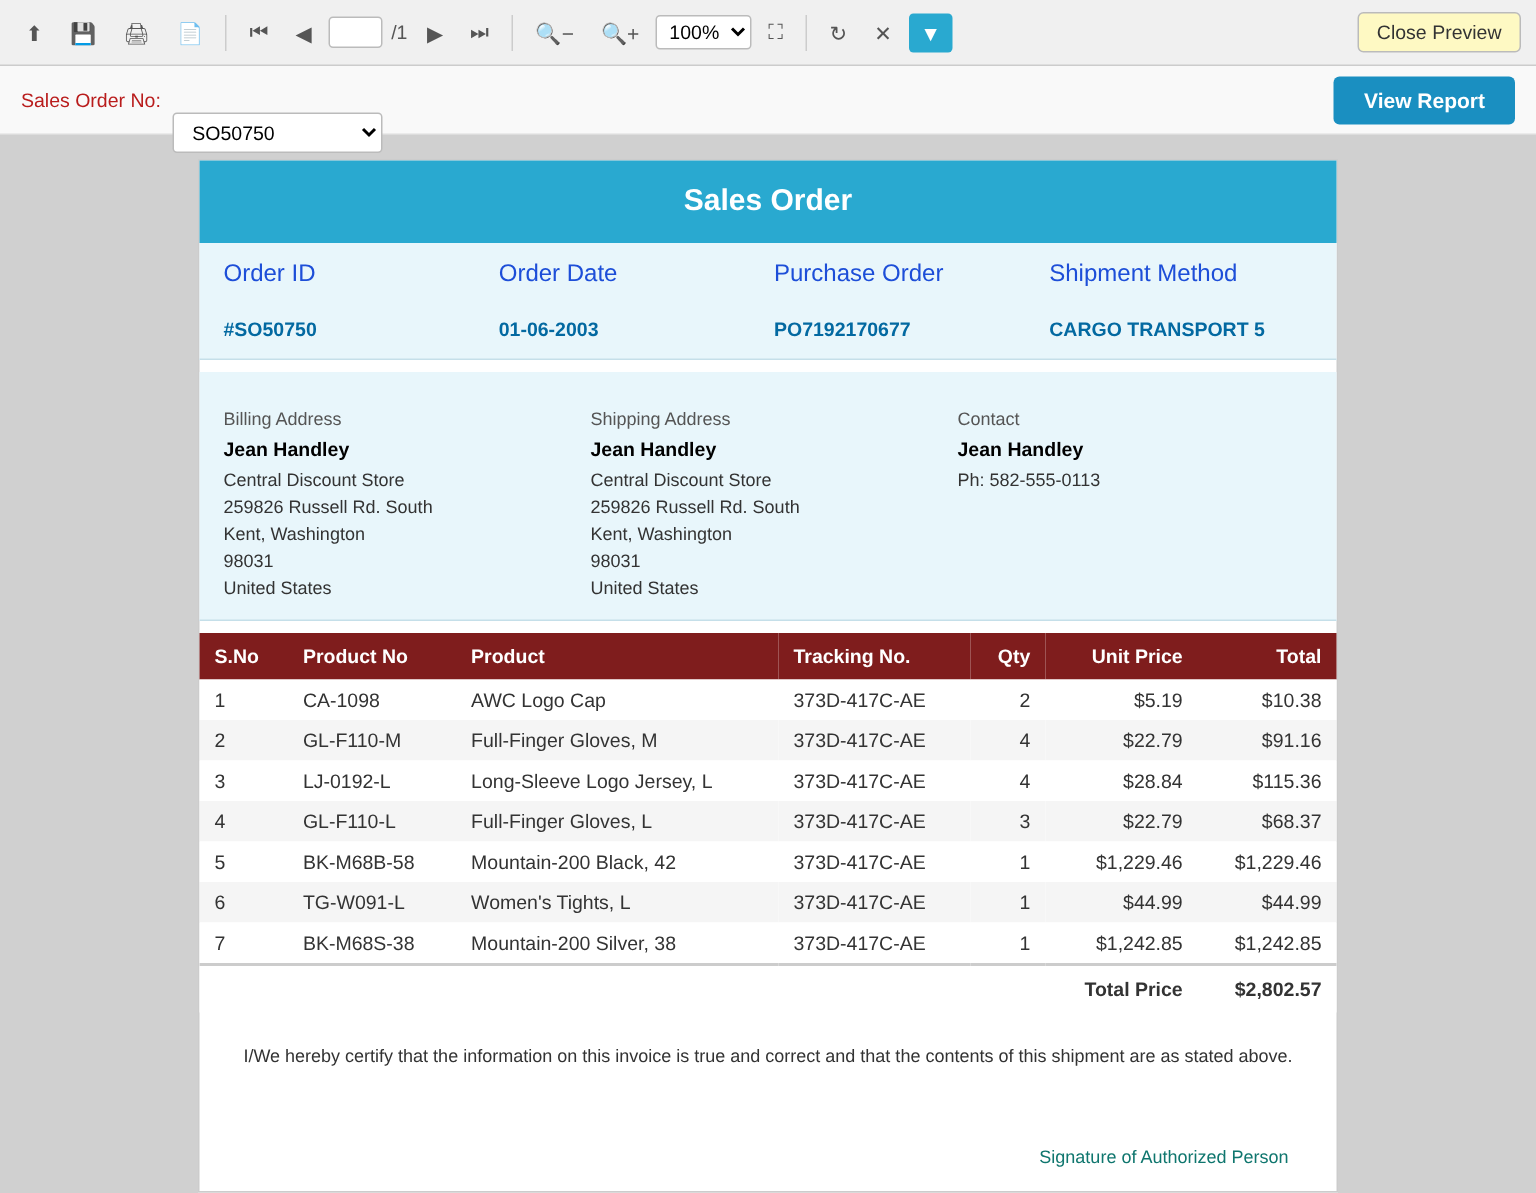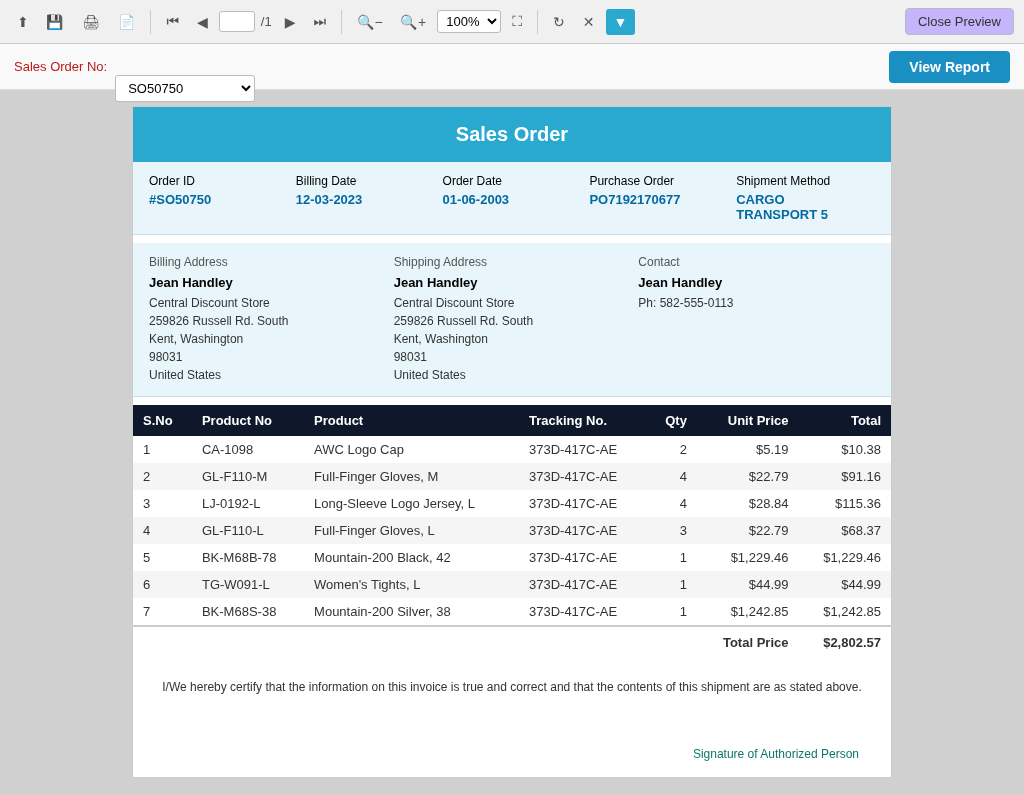--- a/index.html
+++ b/index.html
@@ -46,21 +46,21 @@
       border: none;
       border-radius: 3px;
       padding: 5px 8px;
       cursor: pointer;
       color: white;
       font-size: 14px;
     }
     .close-preview-btn {
       margin-left: auto;
       border: 1px solid #bbb;
-      background: #c4b5fd;
+      background: #fef9c3;
       padding: 5px 12px;
       border-radius: 4px;
       cursor: pointer;
       font-size: 13px;
       color: #333;
     }
 
     
     .filter-bar {
       background: #f9f9f9;
@@ -127,52 +127,53 @@
       padding: 12px 16px;
       display: flex;
       gap: 0;
       border-bottom: 1px solid #c5dfe9;
     }
     .info-cell {
       flex: 1;
       padding: 0 8px;
     }
     .info-cell:first-child { padding-left: 0; }
-    .info-label { color: #000000; font-size: 12px; margin-bottom: 4px; }
+    .info-label { color: #1d4ed8; font-size: 16px; margin-bottom: 20px; }
     .info-value { font-weight: bold; font-size: 13px; color: #0369a1; }
 
     
     .address-section {
       background: #e8f6fb;
       padding: 12px 16px;
       display: flex;
       border-bottom: 1px solid #c5dfe9;
       margin-top: 8px;
     }
     .address-col {
       flex: 1;
       padding: 0 8px;
+      margin-top: 12px;
     }
     .address-col:first-child { padding-left: 0; }
     .addr-label { color: #555; font-size: 12px; margin-bottom: 6px; }
     .addr-name { font-weight: bold; font-size: 13px; margin-bottom: 4px; }
     .addr-text { font-size: 12px; color: #333; line-height: 1.5; }
 
     
     .table-section {
       padding: 0 0;
       margin-top: 8px;
     }
     .items-table {
       width: 100%;
       border-collapse: collapse;
       font-size: 13px;
     }
     .items-table thead tr {
-      background: #0f172a;
+      background: #7f1d1d;
       color: white;
       margin-left: 28px;
     }
     .items-table th {
       padding: 8px 10px;
       text-align: left;
       font-weight: bold;
     }
     .items-table th.right, .items-table td.right {
       text-align: right;
@@ -255,24 +256,20 @@
 
 <div class="main-content">
   <div class="report-doc">
 
     <div class="report-header">Sales Order</div>
 
     <div class="info-section">
       <div class="info-cell">
         <div class="info-label">Order ID</div>
         <div class="info-value">#SO50750</div>
-      </div>
-      <div class="info-cell">
-        <div class="info-label">Billing Date</div>
-        <div class="info-value">12-03-2023</div>
       </div>
       <div class="info-cell">
         <div class="info-label">Order Date</div>
         <div class="info-value">01-06-2003</div>
       </div>
       <div class="info-cell">
         <div class="info-label">Purchase Order</div>
         <div class="info-value">PO7192170677</div>
       </div>
       <div class="info-cell">
@@ -356,21 +353,21 @@
       <td>4</td>
       <td>GL-F110-L</td>
       <td>Full-Finger Gloves, L</td>
       <td>373D-417C-AE</td>
       <td class="right">3</td>
       <td class="right">$22.79</td>
       <td class="right">$68.37</td>
     </tr>
             <tr>
       <td>5</td>
-      <td>BK-M68B-78</td>
+      <td>BK-M68B-58</td>
       <td>Mountain-200 Black, 42</td>
       <td>373D-417C-AE</td>
       <td class="right">1</td>
       <td class="right">$1,229.46</td>
       <td class="right">$1,229.46</td>
     </tr>
             <tr>
       <td>6</td>
       <td>TG-W091-L</td>
       <td>Women's Tights, L</td>

